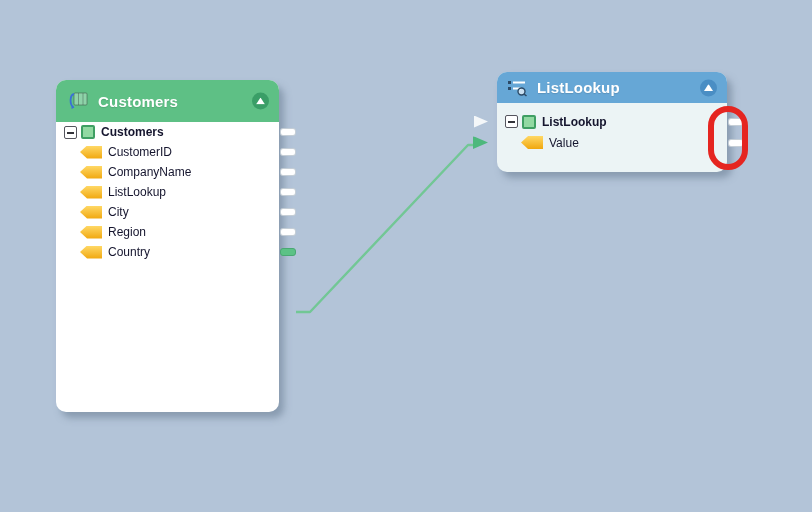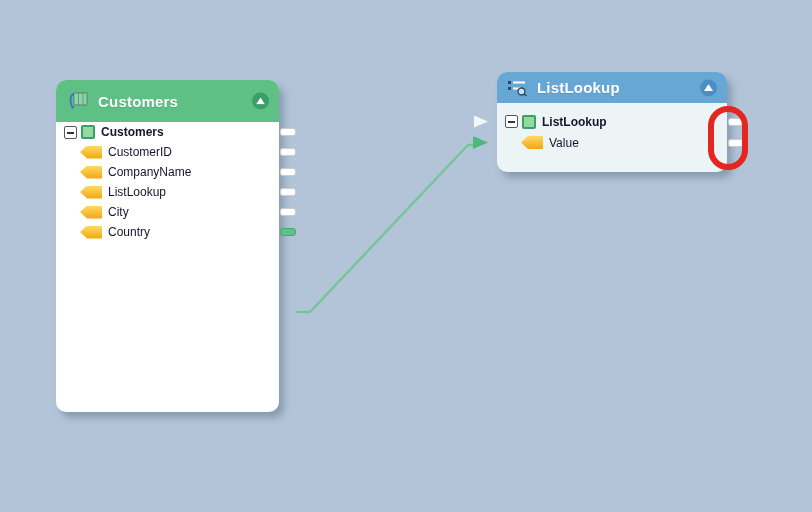--- a/index.html
+++ b/index.html
@@ -167,20 +167,25 @@
           </div>
 
 
 
           <div class="row field">
             <span class="tag-icon"></span>
             <span class="lbl">City</span>
             <span class="nub"></span>
           </div>
 
+          <div class="row field">
+            <span class="tag-icon"></span>
+            <span class="lbl">Region</span>
+            <span class="nub"></span>
+          </div>
 
 
           <div class="row field">
             <span class="tag-icon"></span>
             <span class="lbl">Country</span>
             <span class="nub connected"></span>
           </div>
 
 
         </div>

